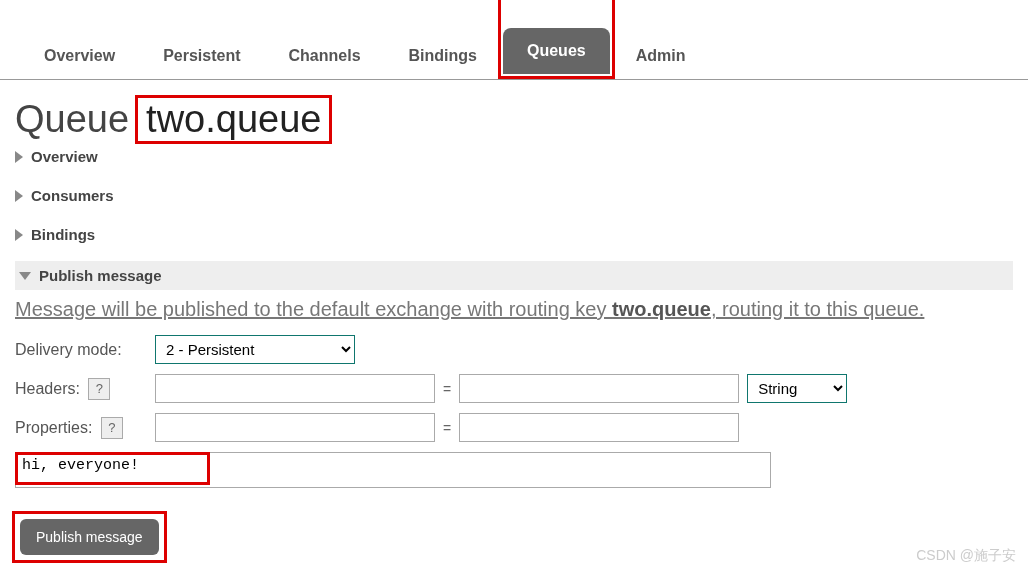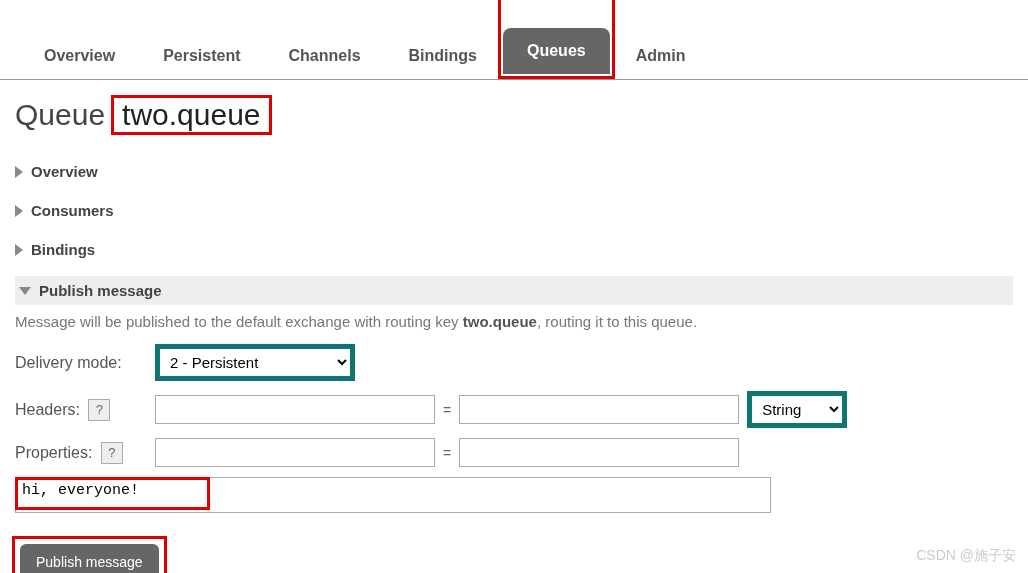--- a/index.html
+++ b/index.html
@@ -5,37 +5,37 @@
     * { box-sizing: border-box; margin: 0; padding: 0; }
     body { font-family: Verdana, Arial, sans-serif; font-size: 14px; color: #444; width: 1028px; height: 573px; position: relative; background: white; }
     
     .tabs { display: flex; border-bottom: 1px solid #999; align-items: flex-end; padding-left: 20px; }
     .tab { padding: 14px 24px; font-weight: bold; color: #555; cursor: pointer; font-size: 16px; }
     .tab.active { background: #666; color: white; border-radius: 8px 8px 0 0; margin-top: 28px; }
     .tab-highlight { border: 3px solid #d00; padding: 2px; margin: -5px -3px 0 -3px; }
     
     .content { padding: 15px; }
     
-    h1 { font-weight: normal; color: #444; font-size: 30px; margin-bottom: 24px; display: flex; align-items: baseline; gap: 6px; }
+    h1 { font-weight: normal; color: #444; font-size: 38px; margin-bottom: 0; display: flex; align-items: baseline; gap: 6px; }
     .queue-name-box { border: 3px solid #d00; padding: 0 8px; font-weight: normal; color: #222; display: inline-block; }
     
     .section { margin-bottom: 14px; cursor: pointer; }
     .section-header { display: flex; align-items: center; gap: 8px; font-weight: bold; color: #444; font-size: 15px; padding: 4px 0; }
     .section.expanded .section-header { background: #eee; padding: 6px 4px; margin-bottom: 8px; }
     .triangle-right { width: 0; height: 0; border-top: 6px solid transparent; border-bottom: 6px solid transparent; border-left: 8px solid #888; display: inline-block; }
     .triangle-down { width: 0; height: 0; border-left: 6px solid transparent; border-right: 6px solid transparent; border-top: 8px solid #888; display: inline-block; }
     
-    .publish-desc { color: #777; margin-bottom: 14px; font-size: 15px; }
+    .publish-desc { color: #777; margin-bottom: 14px; font-size: 20px; text-decoration: underline; }
     .publish-desc b { color: #555; }
     
     .form-row { display: flex; align-items: center; margin-bottom: 10px; }
     .form-label { width: 140px; padding-right: 10px; color: #555; font-size: 16px; }
     .form-label.top { align-self: flex-start; padding-top: 6px; }
     
-    select { font-size: 15px; padding: 4px 6px; border: 5px solid #0f766e; background: white; min-width: 200px; }
+    select { font-size: 15px; padding: 4px 6px; border: 1px solid #0f766e; background: white; min-width: 200px; }
     select.type-select { min-width: 100px; }
     
     input[type=text] { font-size: 15px; padding: 5px 6px; border: 1px solid #aaa; background: white; }
     .header-key { width: 280px; }
     .header-val { width: 280px; }
     .prop-key { width: 280px; }
     .prop-val { width: 280px; }
     
     .eq-sign { margin: 0 8px; color: #666; }
     

